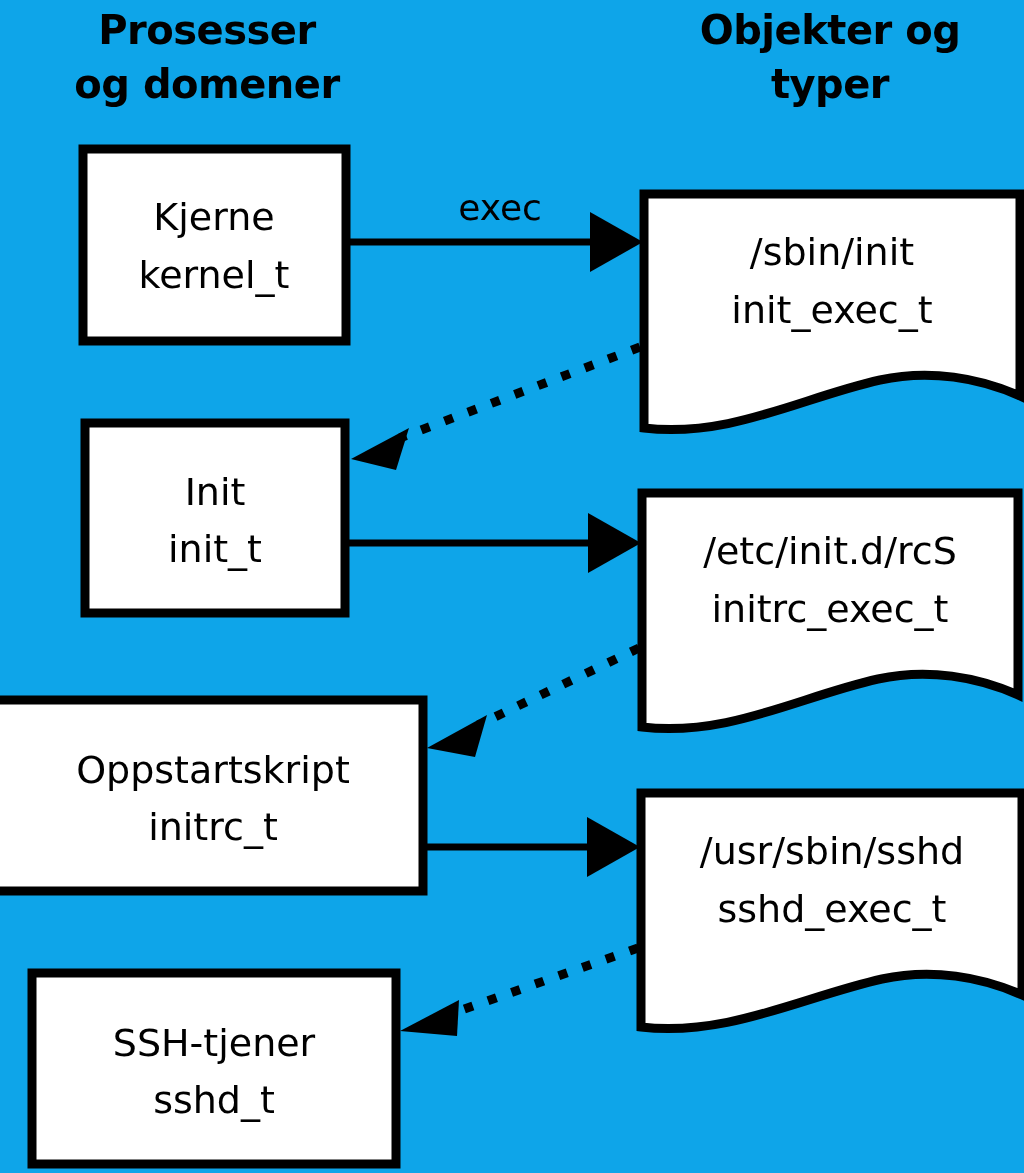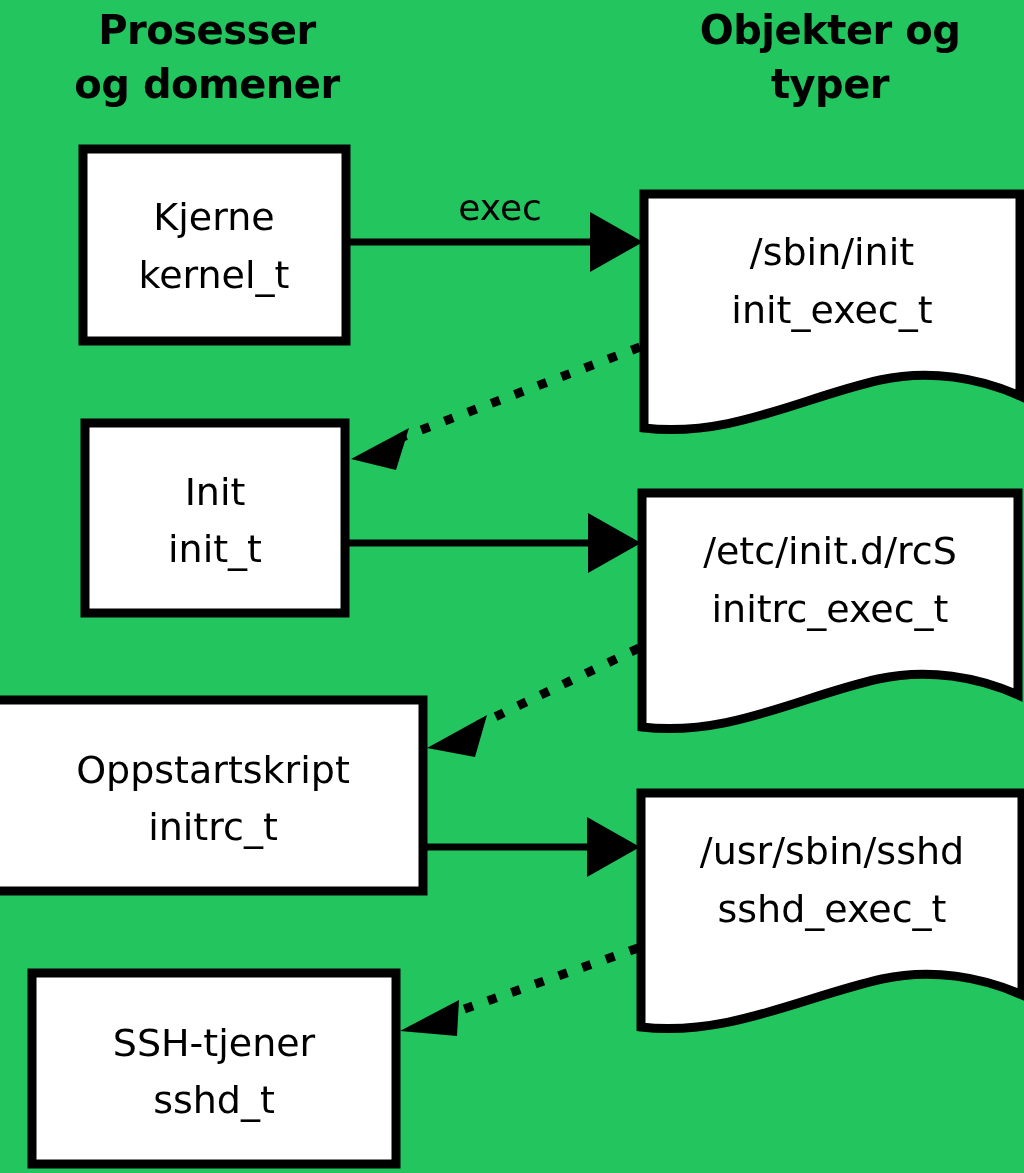--- a/index.html
+++ b/index.html
@@ -10,21 +10,21 @@
   body {
     width: 1024px;
     height: 1173px;
     overflow: hidden;
     font-family: "DejaVu Sans", sans-serif;
   }
   #diagram-root {
     position: relative;
     width: 1024px;
     height: 1173px;
-    background: #22c55e;
+    background: #0ea5e9;
   }
   svg#diagram-svg {
     position: absolute;
     top: 0;
     left: 0;
     width: 1024px;
     height: 1173px;
     display: block;
   }
   .col-header {

